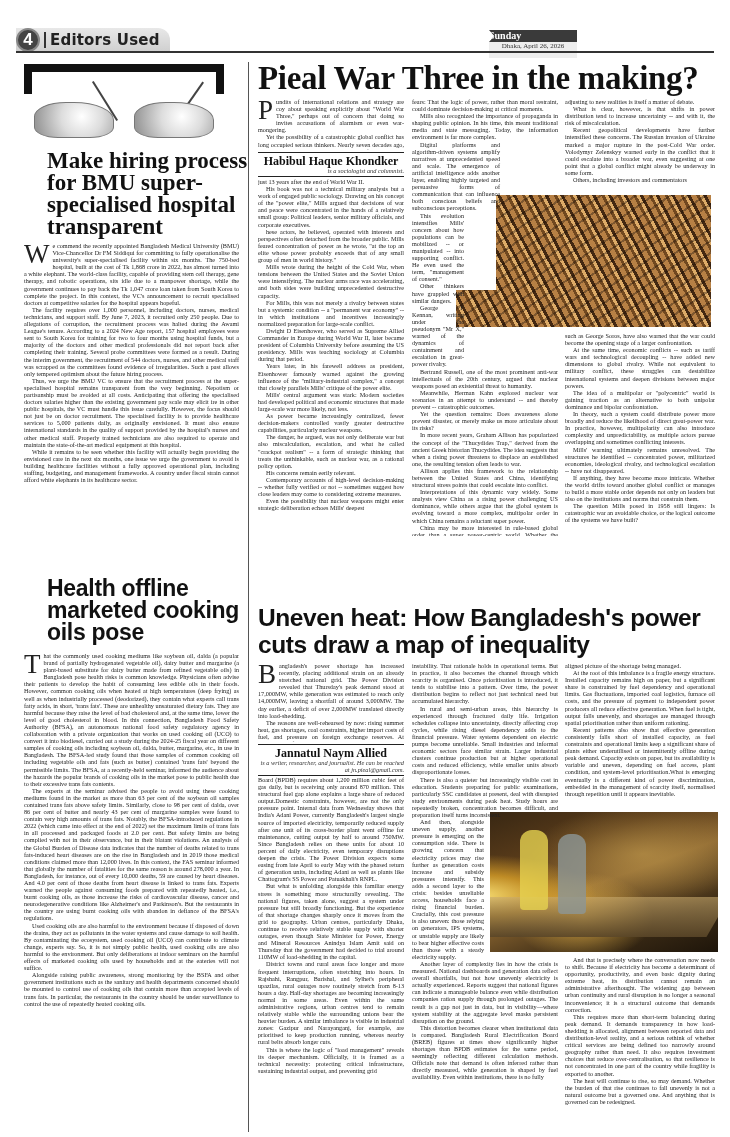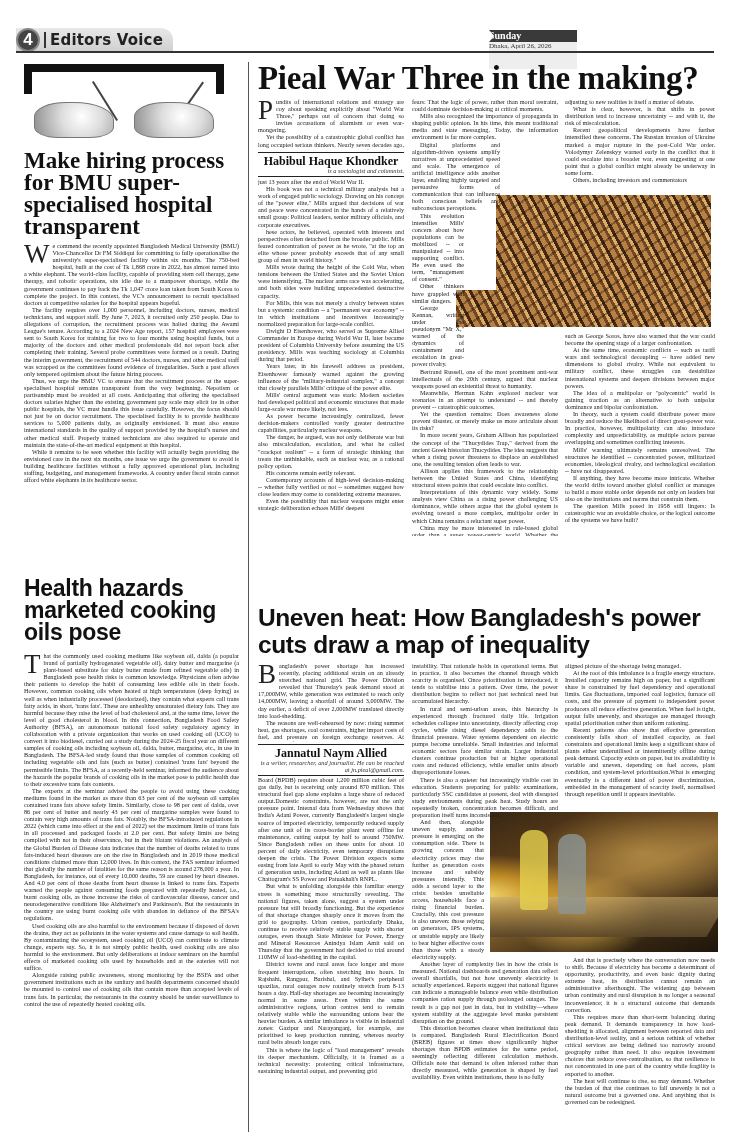--- a/index.html
+++ b/index.html
@@ -13,42 +13,42 @@
     background: linear-gradient(#e8e8e8, #cfcfcf); border-radius: 0 12px 0 0; padding-right: 10px; }
   .page-num { width: 24px; height: 24px; border-radius: 50%; background: #444; color: #fff;
     font-family: "Liberation Sans", sans-serif; font-weight: bold; font-size: 17px;
     display: flex; align-items: center; justify-content: center; border: 2px solid #888; }
   .tab-sep { width: 2px; height: 16px; background: #333; margin: 0 4px 0 4px; }
   .section-name { font-family: "DejaVu Sans", sans-serif; font-weight: bold; font-size: 15px; color: #222; letter-spacing: 0.2px; }
 
   .date-box { position: absolute; left: 473px; top: 2px; width: 88px; height: 22px; }
   .date-day { display: block; background: #3a3a3a; color: #fff; font-weight: bold; font-size: 10px;
     height: 12px; line-height: 12px; clip-path: polygon(0 0, 100% 0, 100% 100%, 0 100%, 6% 50%); }
-  .date-full { display: block; font-size: 7px; color: #333; background: #eee; height: 27px; line-height: 9px; }
+  .date-full { display: block; font-size: 7px; text-align: center; color: #333; background: #eee; height: 16px; line-height: 9px; }
 
   .logo { position: absolute; left: 570px; top: 0; width: 140px; height: 24px; }
   .logo-main { font-family: "Liberation Sans", sans-serif; font-weight: bold; font-size: 20px; color: #222;
     letter-spacing: -0.5px; line-height: 24px; }
   .logo-the { position: absolute; left: 36px; top: -3px; font-family: "Liberation Serif", serif; font-style: italic; font-size: 7px; color: #333; }
 
   
   .vrule { position: absolute; left: 248px; top: 62px; width: 1px; height: 1070px; background: #555; }
   .img-box { position: absolute; overflow: hidden; }
   .img-pens { left: 24px; top: 62px; width: 200px; height: 82px; background: #fff; }
   .img-pens .bar { position: absolute; left: 0; top: 2px; width: 200px; height: 8px; background: #111; }
   .img-pens .leg-l { position: absolute; left: 0; top: 2px; width: 8px; height: 30px; background: #111; }
   .img-pens .leg-r { position: absolute; right: 0; top: 2px; width: 8px; height: 30px; background: #111; }
   .hand { position: absolute; bottom: 6px; width: 80px; height: 36px; border-radius: 40% 50% 30% 30%;
     background: radial-gradient(circle at 60% 40%, #fff 0, #ddd 40%, #999 90%); border: 1px solid #777; }
   .hand.l { left: 10px; } .hand.r { right: 10px; }
   .pen { position: absolute; width: 2px; height: 46px; background: #444; top: 16px; }
   .pen.l { left: 80px; transform: rotate(-32deg); }
   .pen.r { left: 165px; transform: rotate(35deg); }
 
-  .headline-l { font-family: "Liberation Serif", serif; font-weight: bold; font-size: 23px; line-height: 22px; color: #111; }
+  .headline-l { font-family: "Liberation Serif", serif; font-weight: bold; font-size: 23px; line-height: 22px; color: #111; margin-left: 23px; }
   .hl-hiring { position: absolute; left: 24px; top: 150px; width: 215px; }
   .hl-health { position: absolute; left: 24px; top: 577px; width: 215px; font-family: "Liberation Sans", sans-serif; font-size: 23px; letter-spacing: -0.3px; }
 
   .body-text { font-family: "Liberation Serif", serif; font-size: 6.2px; line-height: 7.1px; text-align: justify; color: #222; }
   .body-text p { text-indent: 8px; }
   .body-text p.first { text-indent: 0; }
   .dropcap { float: left; font-size: 27px; line-height: 22px; font-weight: normal; margin: 1px 3px 0 0; font-family: "Liberation Serif", serif; }
 
   .txt-hiring { position: absolute; left: 24px; top: 242px; width: 215px; height: 326px; overflow: hidden; }
   .txt-health { position: absolute; left: 24px; top: 652px; width: 215px; height: 462px; overflow: hidden; }
@@ -96,21 +96,21 @@
   .pc2 { left: 412px; width: 146px; }
   .pc3 { left: 565px; width: 150px; }
 </style>
 </head>
 <body>
 
 <div class="masthead">
   <div class="section-tab">
     <span class="page-num">4</span>
     <span class="tab-sep"></span>
-    <span class="section-name">Editors Voice</span>
+    <span class="section-name">Editors Used</span>
   </div>
   <div class="date-box">
     <span class="date-day">Sunday</span>
     <span class="date-full">Dhaka, April 26, 2026</span>
   </div>
 </div>
 <div class="masthead-rule"></div>
 <div class="vrule"></div>
 
 <div class="img-box img-pens">
@@ -124,21 +124,21 @@
 </div>
 
 <h2 class="headline-l hl-hiring">Make hiring process for BMU super-specialised hospital transparent</h2>
 <div class="body-text txt-hiring">
   <p class="first"><span class="dropcap">W</span><span>e commend the recently appointed Bangladesh Medical University (BMU) Vice-Chancellor Dr FM Siddiqui for committing to fully operationalise the university's super-specialised facility within six months. The 750-bed hospital, built at the cost of Tk 1,868 crore in 2022, has almost turned into a white elephant. The world-class facility, capable of providing stem cell therapy, gene therapy, and robotic operations, sits idle due to a manpower shortage, while the government continues to pay back the Tk 1,047 crore loan taken from South Korea to complete the project. In this context, the VC's announcement to recruit specialised doctors at competitive salaries for the hospital appears hopeful.</span></p>
   <p>The facility requires over 1,000 personnel, including doctors, nurses, medical technicians, and support staff. By June 7, 2023, it recruited only 250 people. Due to allegations of corruption, the recruitment process was halted during the Awami League's tenure. According to a 2024 New Age report, 157 hospital employees were sent to South Korea for training for two to four months using hospital funds, but a majority of the doctors and other medical professionals did not report back after completing their training. Several probe committees were formed as a result. During the interim government, the recruitment of 544 doctors, nurses, and other medical staff was scrapped as the committees found evidence of irregularities. Such a past allows only tempered optimism about the future hiring process.</p>
   <p>Thus, we urge the BMU VC to ensure that the recruitment process at the super-specialised hospital remains transparent from the very beginning. Nepotism or partisanship must be avoided at all costs. Anticipating that offering the specialised doctors salaries higher than the existing government pay scale may elicit ire in other public hospitals, the VC must handle this issue carefully. However, the focus should not just be on doctor recruitment. The specialised facility is to provide healthcare services to 5,000 patients daily, as originally envisioned. It must also ensure international standards in the quality of support provided by the hospital's nurses and other medical staff. Properly trained technicians are also required to operate and maintain the state-of-the-art medical equipment at this hospital.</p>
   <p>While it remains to be seen whether this facility will actually begin providing the envisioned care in the next six months, one issue we urge the government to avoid is building healthcare facilities without a fully approved operational plan, including staffing, budgeting, and management frameworks. A country under fiscal strain cannot afford white elephants in its healthcare sector.</p>
 </div>
 
-<h2 class="headline-l hl-health">Health hazards marketed cooking oils pose</h2>
+<h2 class="headline-l hl-health">Health offline marketed cooking oils pose</h2>
 <div class="body-text txt-health">
   <p class="first"><span class="dropcap">T</span><span>hat the commonly used cooking mediums like soybean oil, dalda (a popular brand of partially hydrogenated vegetable oil), dairy butter and margarine (a plant-based substitute for dairy butter made from refined vegetable oils) in Bangladesh pose health risks is common knowledge. Physicians often advise their patients to develop the habit of consuming less edible oils in their foods. However, common cooking oils when heated at high temperatures (deep frying) as well as when industrially processed (deodorized), they contain what experts call trans fatty acids, in short, 'trans fats'. These are unhealthy unsaturated dietary fats. They are harmful because they raise the level of bad cholesterol and, at the same time, lower the level of good cholesterol in blood. In this connection, Bangladesh Food Safety Authority (BFSA), an autonomous national food safety regulatory agency in collaboration with a private organization that works on used cooking oil (UCO) to convert it into biodiesel, carried out a study during the 2024-25 fiscal year on different samples of cooking oils including soybean oil, dalda, butter, margarine, etc., in use in Bangladesh. The BFSA-led study found that those samples of common cooking oil including vegetable oils and fats (such as butter) contained 'trans fats' beyond the permissible limits. The BFSA, at a recently-held seminar, informed the audience about the hazards the popular brands of cooking oils in the market pose to public health due to their excessive trans fats contents.</span></p>
   <p>The experts at the seminar advised the people to avoid using these cooking mediums found in the market as more than 63 per cent of the soybean oil samples contained trans fats above safety limits. Similarly, close to 98 per cent of dalda, over 86 per cent of butter and nearly 43 per cent of margarine samples were found to contain very high amounts of trans fats. Notably, the BFSA-introduced regulations in 2022 (which came into effect at the end of 2022) set the maximum limits of trans fats in all processed and packaged foods at 2.0 per cent. But safety limits are being complied with not in their observance, but in their blatant violations. An analysis of the Global Burden of Disease data indicates that the number of deaths related to trans fats-induced heart diseases are on the rise in Bangladesh and in 2019 those medical conditions claimed more than 12,000 lives. In this context, the FAS seminar informed that globally the number of fatalities for the same reason is around 278,000 a year. In Bangladesh, for instance, out of every 10,000 deaths, 59 are caused by heart diseases. And 4.0 per cent of those deaths from heart disease is linked to trans fats. Experts warned the people against consuming foods prepared with repeatedly heated, i.e., burnt cooking oils, as those increase the risks of cardiovascular disease, cancer and neurodegenerative conditions like Alzheimer's and Parkinson's. But the restaurants in the country are using burnt cooking oils with abandon in defiance of the BFSA's regulations.</p>
   <p>Used cooking oils are also harmful to the environment because if disposed of down the drains, they act as pollutants in the water systems and cause damage to soil health. By contaminating the ecosystem, used cooking oil (UCO) can contribute to climate change, experts say. So, it is not simply public health, used cooking oils are also harmful to the environment. But only deliberations at indoor seminars on the harmful effects of marketed cooking oils used by households and at the eateries will not suffice.</p>
   <p>Alongside raising public awareness, strong monitoring by the BSFA and other government institutions such as the sanitary and health departments concerned should be mounted to control use of cooking oils that contain more than accepted levels of trans fats. In particular, the restaurants in the country should be under surveillance to control the use of repeatedly heated cooking oils.</p>
 </div>
 
 <h1 class="hl-ww3">Pieal War Three in the making?</h1>
 
 <div class="col c1 body-text" style="top:98px; height:52px; overflow:hidden;">

